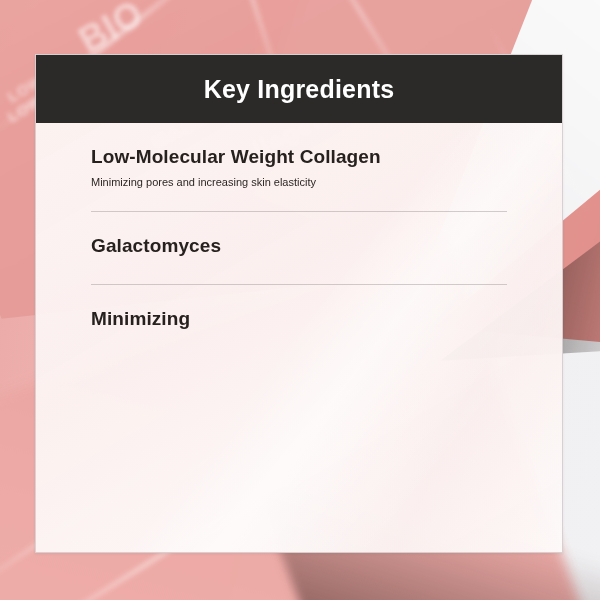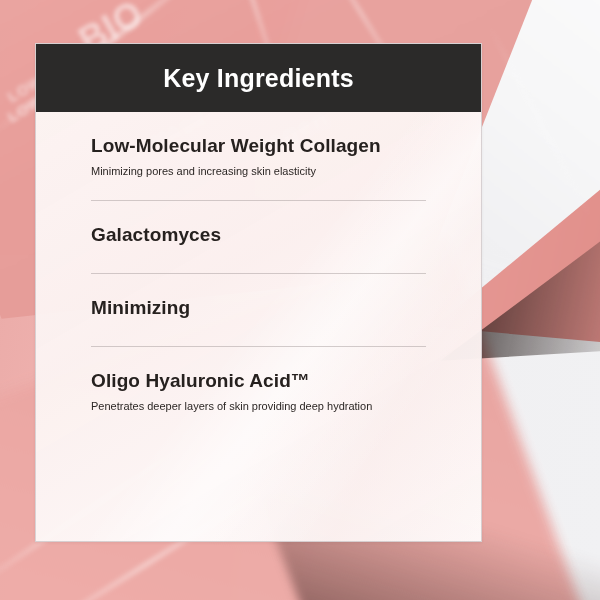--- a/index.html
+++ b/index.html
@@ -137,22 +137,22 @@
   .g2 { left: 6px;   top: 80px;  font-size: 15px; transform: rotate(-30deg); }
   .g3 { left: 6px;   top: 100px; font-size: 15px; transform: rotate(-30deg); }
   .g4 { left: 150px; top: 120px; font-size: 19px; transform: rotate(-26deg); color: rgba(255,255,255,.5); }
   .g5 { left: 250px; top: 118px; font-size: 26px; transform: rotate(-24deg); color: rgba(255,255,255,.45); }
   .g6 { left: 330px; top: 330px; font-size: 20px; transform: rotate(-30deg); color: rgba(255,255,255,.28); }
 
   
   .card {
     position: absolute;
     left: 35px;
-    top: 43px;
-    width: 447px;
+    top: 54px;
+    width: 528px;
     height: 499px;
     box-sizing: border-box;
     background: linear-gradient(150deg, rgba(253,246,245,.97) 0%, rgba(252,244,243,.95) 45%, rgba(255,253,253,.96) 100%);
     border: 1px solid rgba(170,165,168,.45);
     box-shadow: 0 1px 3px rgba(0,0,0,.06);
     overflow: hidden;
   }
 
   
   .card-sheen {
@@ -264,21 +264,17 @@
       </div>
 
       <div class="ingredient">
         <p class="ing-name">Galactomyces</p>
       </div>
 
       <div class="ingredient">
         <p class="ing-name">Minimizing</p>
       </div>
 
-      <div class="ingredient">
-        <p class="ing-name">Oligo Hyaluronic Acid™</p>
-        <p class="ing-desc">Penetrates deeper layers of skin providing deep hydration</p>
-      </div>
 
     </div>
   </div>
 
 </div>
 
 </body></html>

